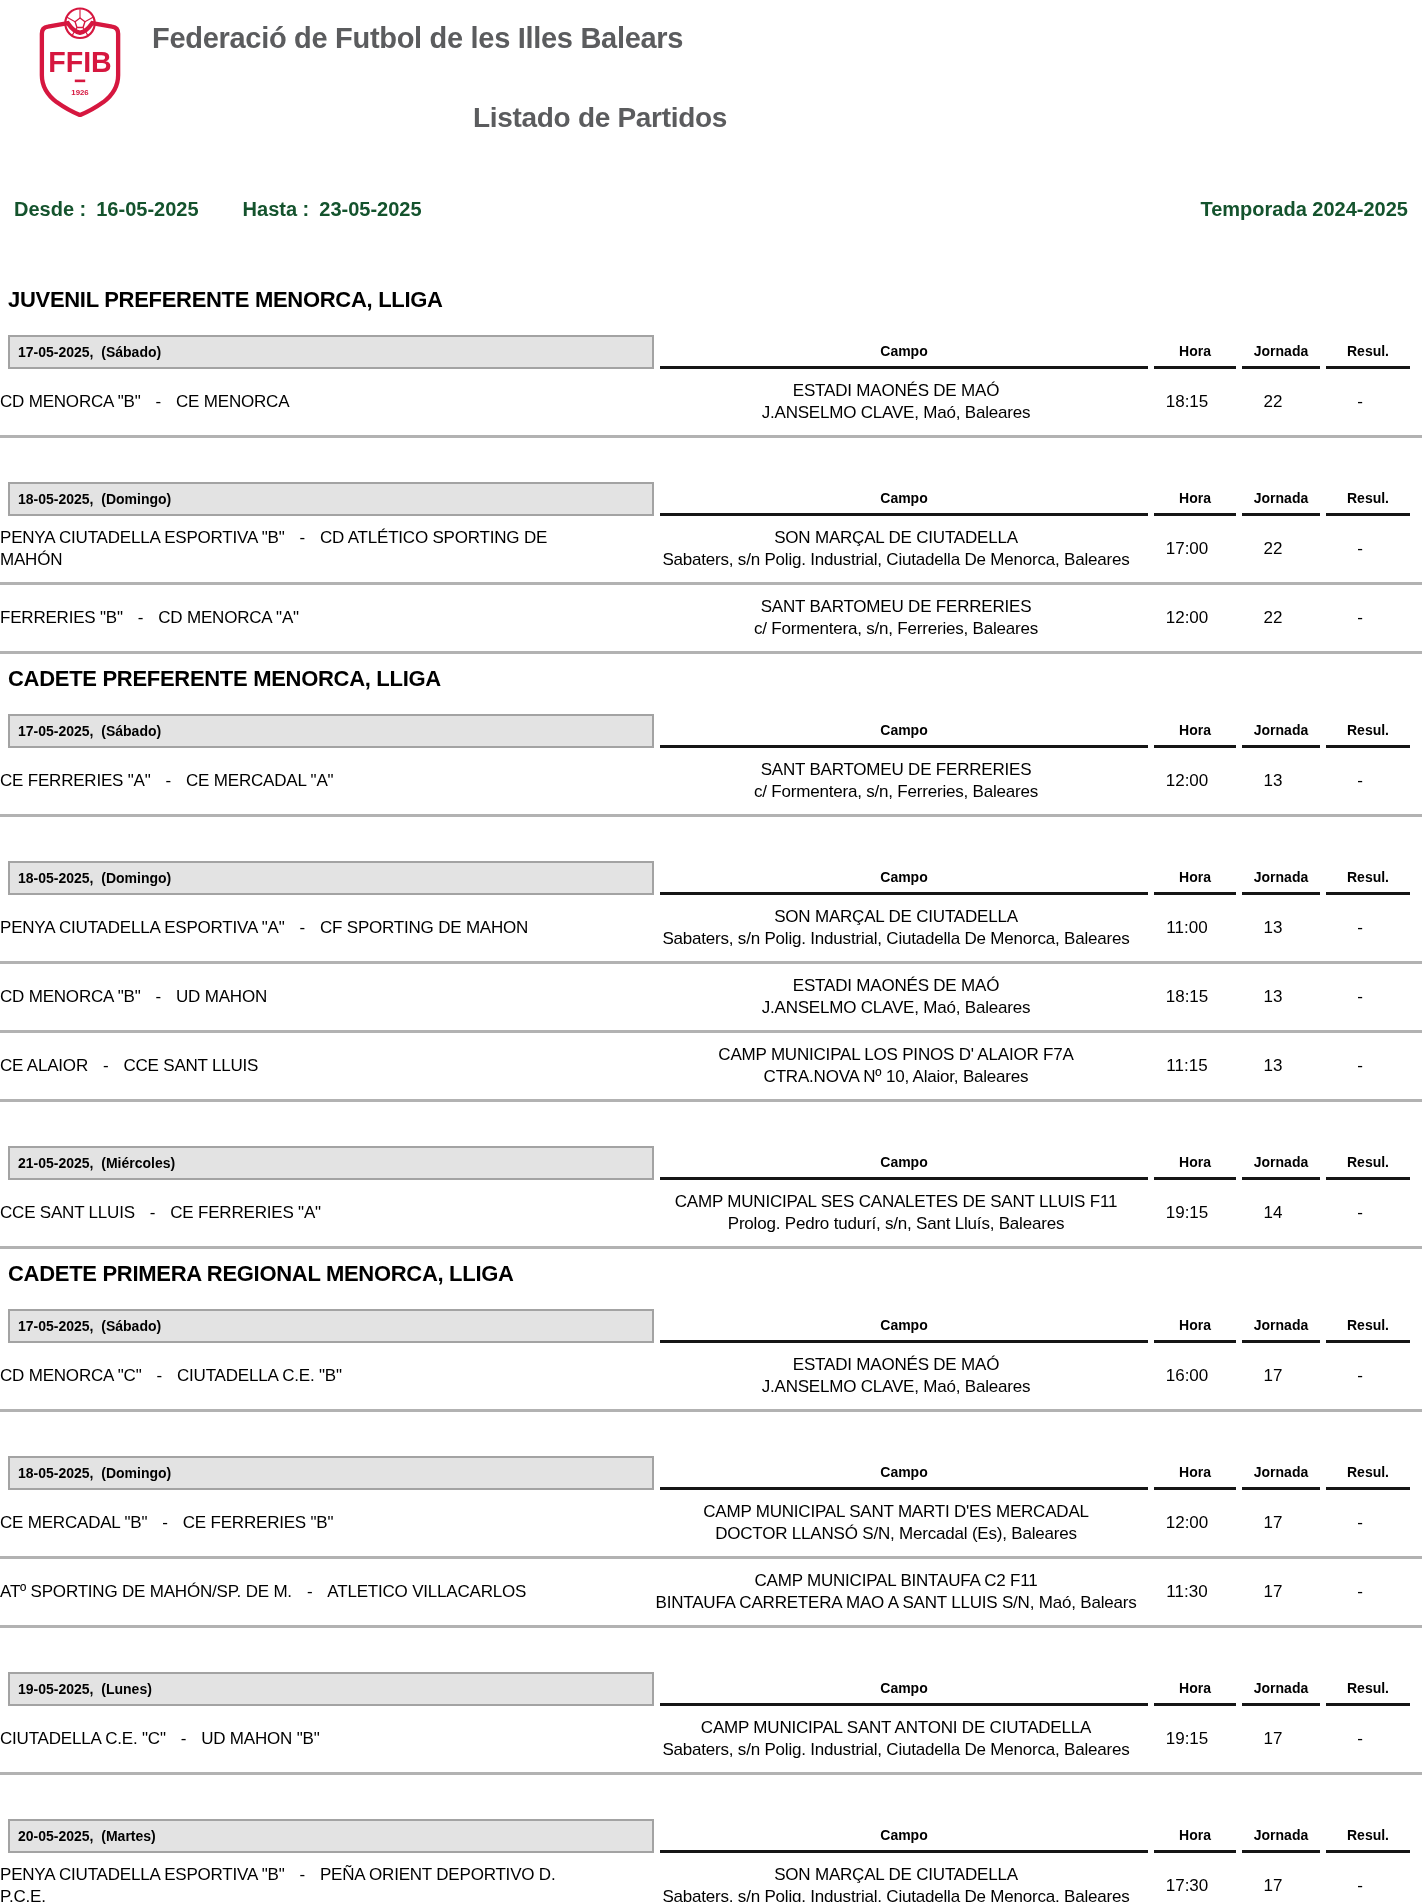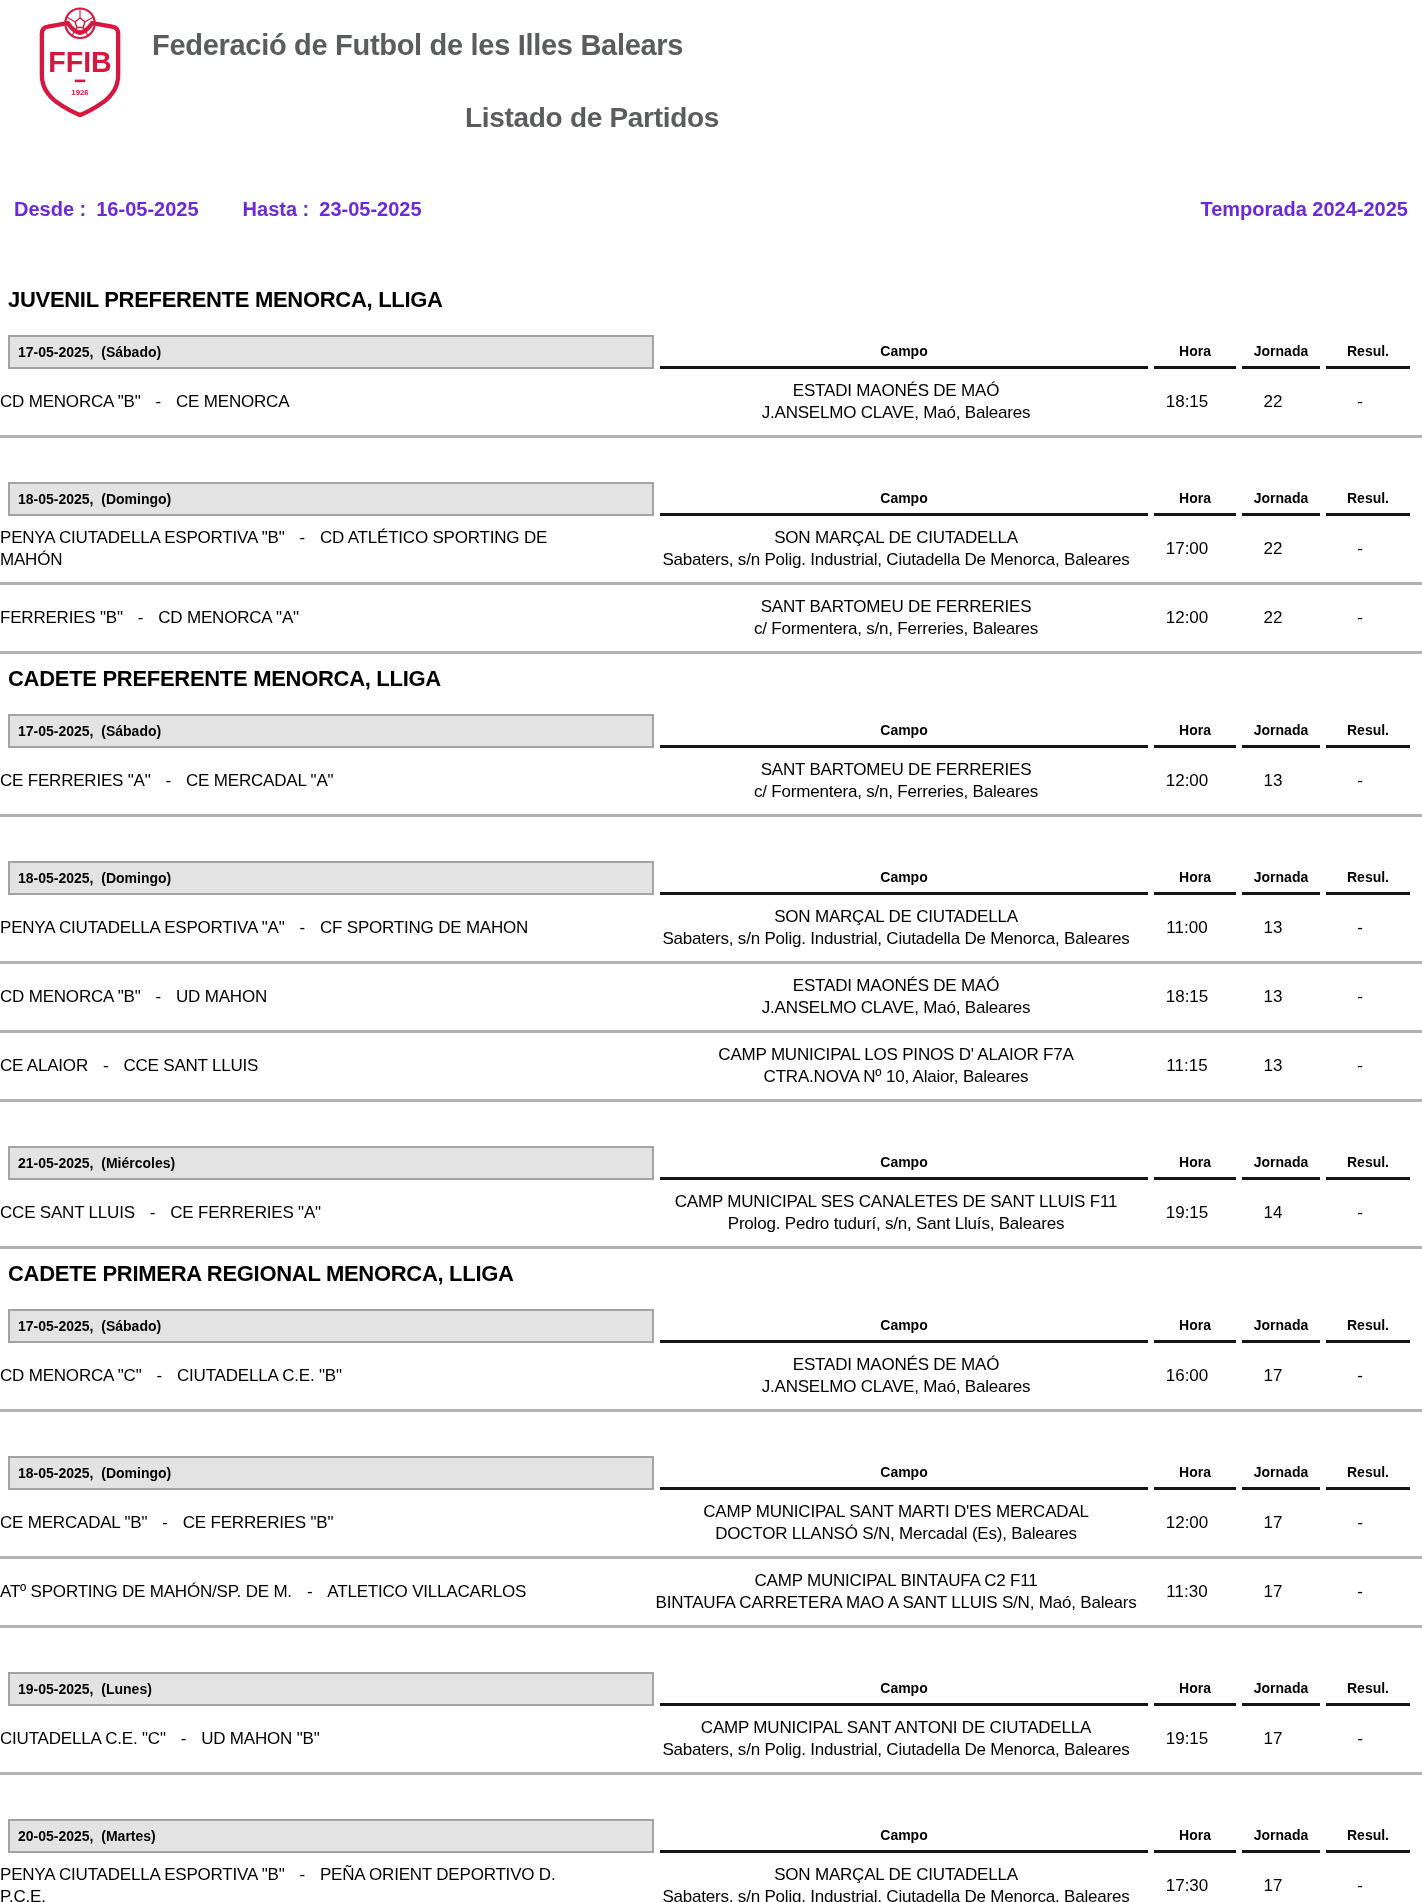--- a/index.html
+++ b/index.html
@@ -2,23 +2,23 @@
 <html><head>
 <meta charset="utf-8">
 <style>
   html,body{margin:0;padding:0;background:#fff;}
   body{width:1422px;min-height:1902px;font-family:"Liberation Sans", sans-serif;color:#000;}
   .page{position:relative;width:1422px;min-height:1902px;background:#fff;overflow:hidden;}
 
   
   .masthead{position:relative;height:170px;}
   .logo{position:absolute;left:28px;top:4px;width:104px;height:113px;}
-  .org-title{position:absolute;left:152px;top:29px;font-size:29px;font-weight:bold;color:#5b5c5e;letter-spacing:-0.3px;}
-  .page-title{position:absolute;left:2px;top:102px;width:1180px;text-align:center;font-size:28px;font-weight:bold;color:#5b5c5e;letter-spacing:-0.3px;}
-  .meta-row{display:flex;justify-content:space-between;align-items:baseline;padding:0 14px;margin-top:28px;font-size:20px;font-weight:bold;color:#6d28d9;}
+  .org-title{position:absolute;left:152px;top:22px;font-size:29px;font-weight:bold;color:#5b5c5e;letter-spacing:-0.3px;}
+  .page-title{position:absolute;left:10px;top:102px;width:1180px;text-align:center;font-size:28px;font-weight:bold;color:#5b5c5e;letter-spacing:-0.3px;}
+  .meta-row{display:flex;justify-content:space-between;align-items:baseline;padding:0 14px;margin-top:28px;font-size:20px;font-weight:bold;color:#14532d;}
   .meta-left span{margin-right:10px;}
   .meta-left .gap{margin-right:44px;}
 
   
   .sec-title{margin:12px 8px 0 8px;font-size:22px;font-weight:bold;color:#000;letter-spacing:-0.3px;}
   .sec-title.first{margin-top:66px;}
 
   .grid{display:grid;grid-template-columns:646px 488px 82px 78px 84px;column-gap:6px;padding:0 8px;}
 
   .thead{margin-top:44px;}

